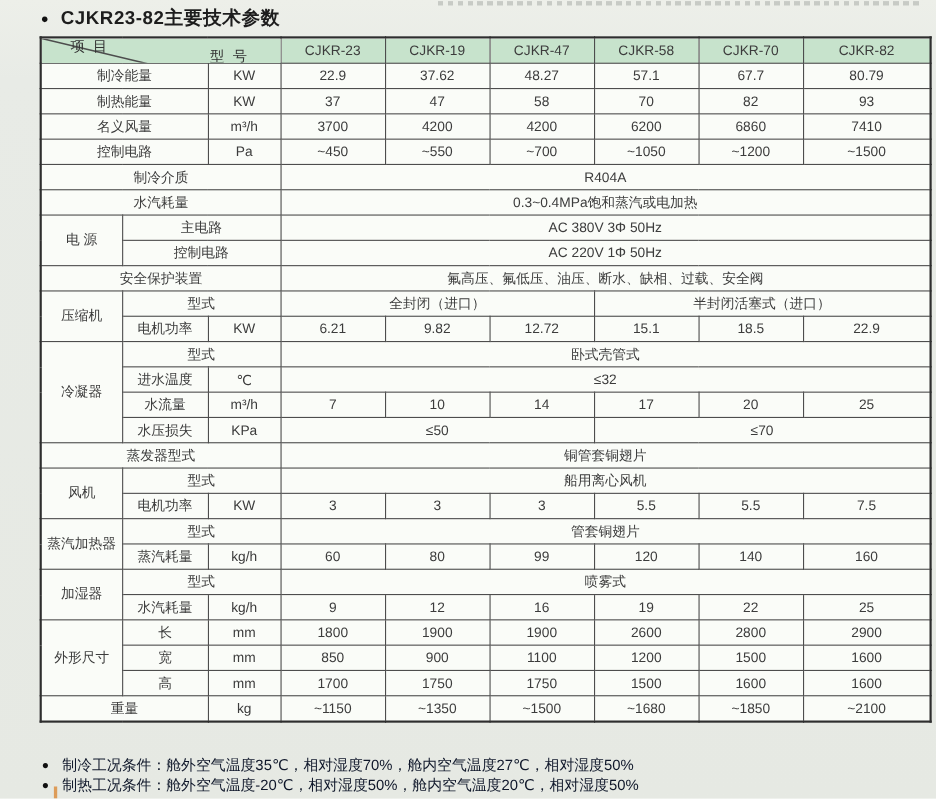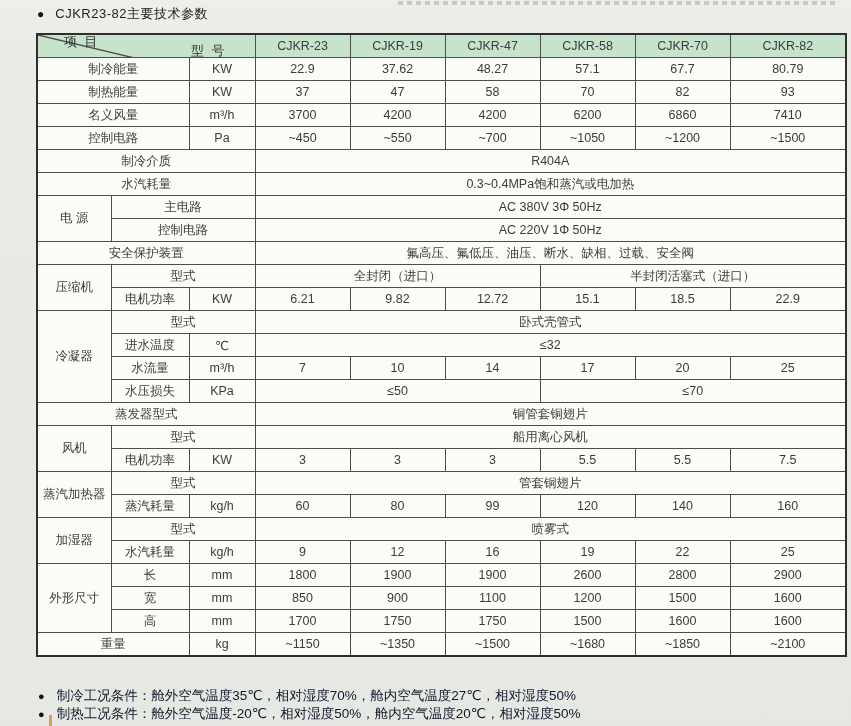--- a/index.html
+++ b/index.html
@@ -7,21 +7,21 @@
     width:851px;height:726px;position:relative;overflow:hidden;
     background:linear-gradient(180deg,#edefe9 0%,#e8ebe6 10%,#e6e9e3 100%);
     font-family:"Liberation Sans","DejaVu Sans",sans-serif;color:#333;
   }
   .top-artifact{
     position:absolute;top:1px;left:398px;width:440px;height:4px;opacity:.55;
     background:repeating-linear-gradient(90deg,#a9ada8 0 5px,transparent 5px 9px);
   }
   .title-row{position:absolute;left:37px;top:5px;display:flex;align-items:center;gap:11px;}
   .title-bullet{font-size:12px;color:#111;line-height:1;}
-  .page-title{font-size:13px;font-weight:normal;color:#1d1d1d;letter-spacing:.5px;}
+  .page-title{font-size:17px;font-weight:bold;color:#1d1d1d;letter-spacing:.5px;}
   table.spec{
     position:absolute;left:36px;top:33px;width:809px;
     border-collapse:collapse;table-layout:fixed;
     background:#fafcf8;border:2px solid #2e2e2e;
   }
   table.spec td{
     border:1px solid #4d4d4d;height:22px;padding:0 2px;
     text-align:center;vertical-align:middle;
     font-size:12.5px;color:#3c3c3c;white-space:nowrap;overflow:hidden;
   }

